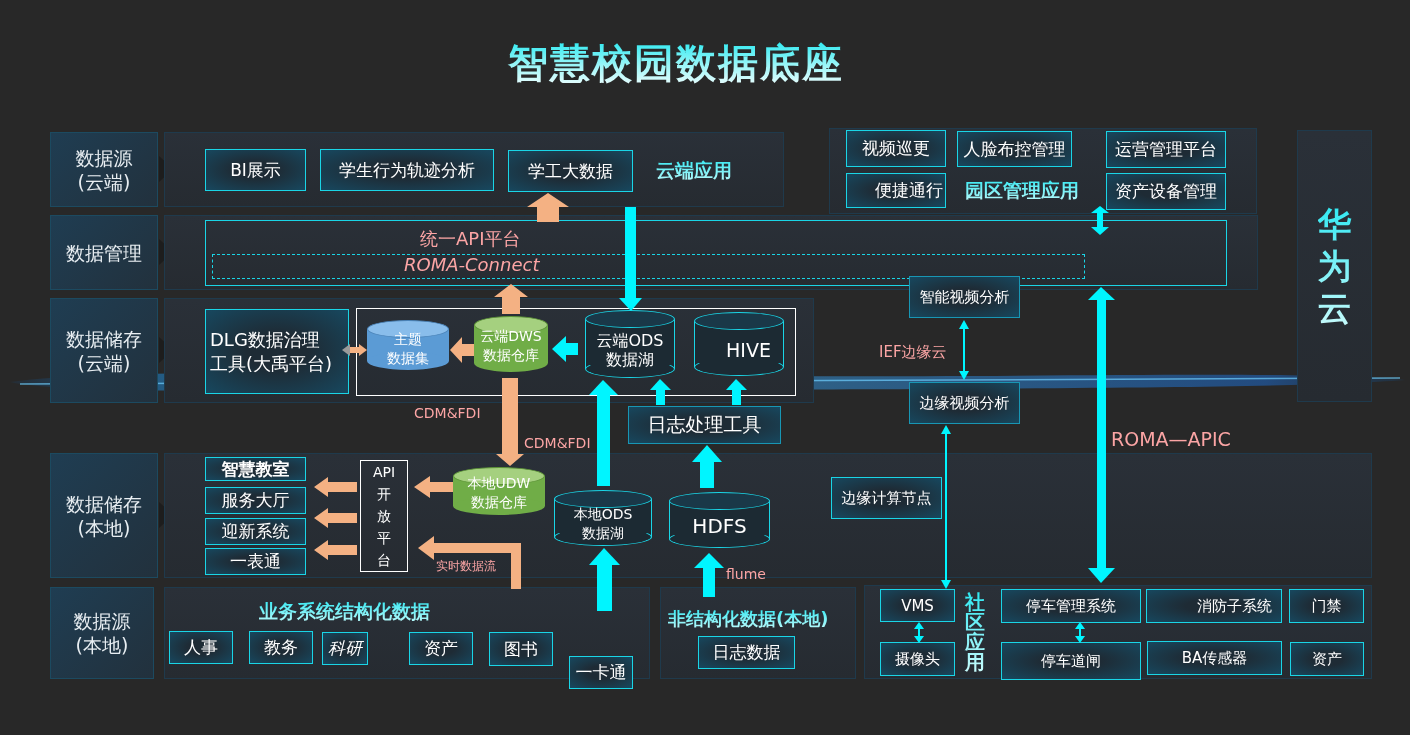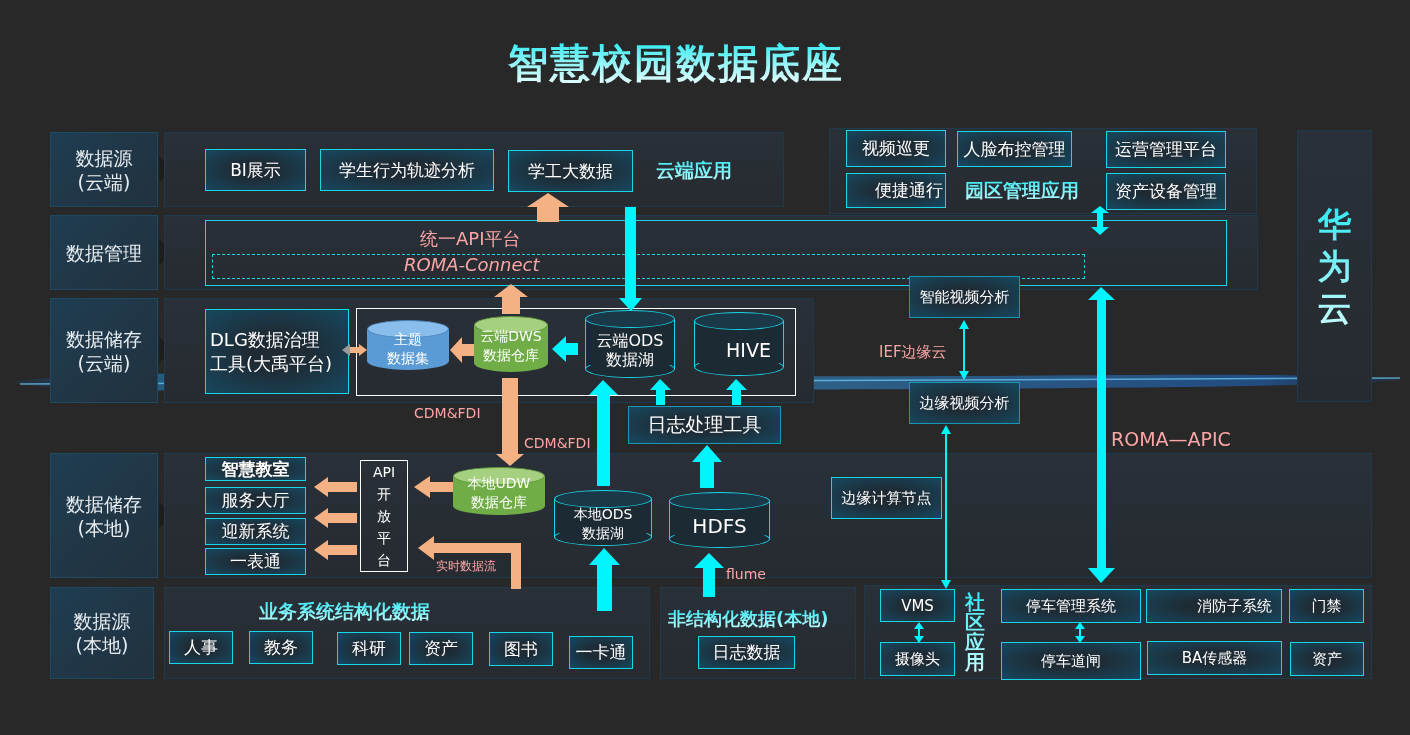--- a/index.html
+++ b/index.html
@@ -214,24 +214,24 @@
     <div class="bot"></div>
     <div class="top"></div>
   <div class="label" style="font-size:20px;">HDFS</div>
 </div>
 <div class="abs plain-text" style="left:436px;top:558px;font-size:12px;">实时数据流</div>
 <div class="abs plain-text" style="left:726px;top:566px;font-size:14px;">flume</div>
 
 <div class="abs section-title" style="left:259px;top:599px;">业务系统结构化数据</div>
 <div class="abs box" style="left:169px;top:631px;width:64px;height:33px;">人事</div>
 <div class="abs box" style="left:249px;top:631px;width:64px;height:33px;">教务</div>
-<div class="abs box" style="left:337px;top:632px;width:64px;height:33px;">科研</div>
+<div class="abs box" style="left:322px;top:632px;width:46px;height:33px;font-style:italic;">科研</div>
 <div class="abs box" style="left:409px;top:632px;width:64px;height:33px;">资产</div>
 <div class="abs box" style="left:489px;top:632px;width:64px;height:34px;">图书</div>
-<div class="abs box" style="left:569px;top:636px;width:64px;height:33px;">一卡通</div>
+<div class="abs box" style="left:569px;top:656px;width:64px;height:33px;">一卡通</div>
 
 <div class="abs section-title" style="left:668px;top:607px;font-size:18px;">非结构化数据(本地)</div>
 <div class="abs box" style="left:698px;top:636px;width:97px;height:33px;">日志数据</div>
 
 <div class="abs box" style="left:880px;top:589px;width:75px;height:33px;font-size:15px;">VMS</div>
 <div class="abs box" style="left:880px;top:642px;width:75px;height:34px;font-size:15px;">摄像头</div>
 <div class="abs section-title" style="left:962px;top:592px;font-size:20px;line-height:20px;white-space:pre-line;text-align:center;width:26px;">社
 区
 应
 用</div>

